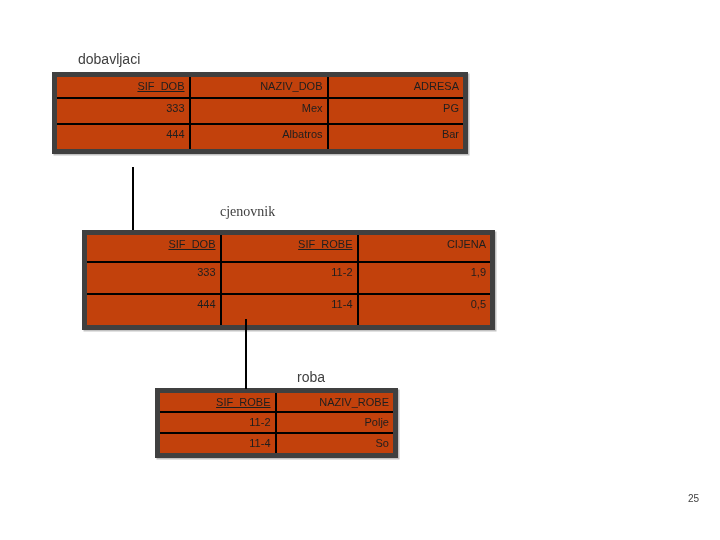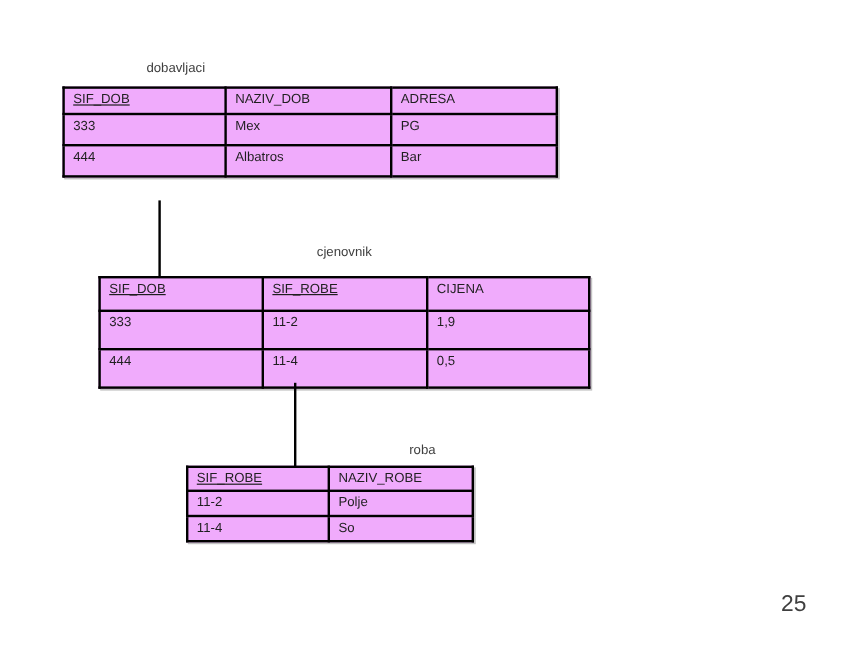--- a/index.html
+++ b/index.html
@@ -9,33 +9,33 @@
     position: relative;
     width: 720px;
     height: 540px;
     background: #ffffff;
     font-family: "Liberation Sans", sans-serif;
     overflow: hidden;
   }
 
   .table-label {
     position: absolute;
-    font-size: 11px;
+    font-size: 14px;
     color: #3f3f3f;
     white-space: nowrap;
-    margin-left: 44px;
   }
 
   table.db-table {
     position: absolute;
     border-collapse: collapse;
     table-layout: fixed;
-    background: #f0abfc;
-    border: 1px solid #404040;
+    background: #c2410c;
+    border: 5px solid #404040;
     box-shadow: 1.5px 1.5px 0 rgba(120,120,120,0.45);
+    text-align: right;
   }
   table.db-table td {
     border: 2px solid #000000;
     vertical-align: top;
     padding: 3px 4px 0 7px;
     font-size: 11px;
     color: #1f1f1f;
     white-space: nowrap;
     overflow: hidden;
   }
@@ -60,25 +60,25 @@
     position: absolute;
     width: 2px;
     background: #000000;
     z-index: 5;
   }
   #connector-1 { left: 132px; top: 167px; height: 63px; }
   #connector-2 { left: 245px; top: 319px; height: 70px; }
 
   .page-number {
     position: absolute;
-    left: 632px;
+    left: 659px;
     top: 493px;
     width: 40px;
     text-align: right;
-    font-size: 19px;
+    font-size: 10px;
     color: #3f3f3f;
   }
 </style>
 </head>
 <body>
 
 <div class="slide">
 
   <div class="table-label" style="left:78px; top:51px;">dobavljaci</div>
 
@@ -102,21 +102,21 @@
     <tr class="row">
       <td>444</td>
       <td>Albatros</td>
       <td>Bar</td>
     </tr>
   </tbody>
     </table>
 
   <div class="connector" id="connector-1"></div>
 
-  <div class="table-label" style="left:220px; top:204px;">cjenovnik</div>
+  <div class="table-label" style="left:220px; top:204px;font-family:Liberation Serif, serif;">cjenovnik</div>
 
   <table class="db-table" id="tbl-cjenovnik">
     <colgroup>
         <col style="width:136px">
         <col style="width:137px">
         <col style="width:135px">
       </colgroup>
     <tbody>
         <tr class="hdr">
       <td class="key">SIF_DOB</td>

